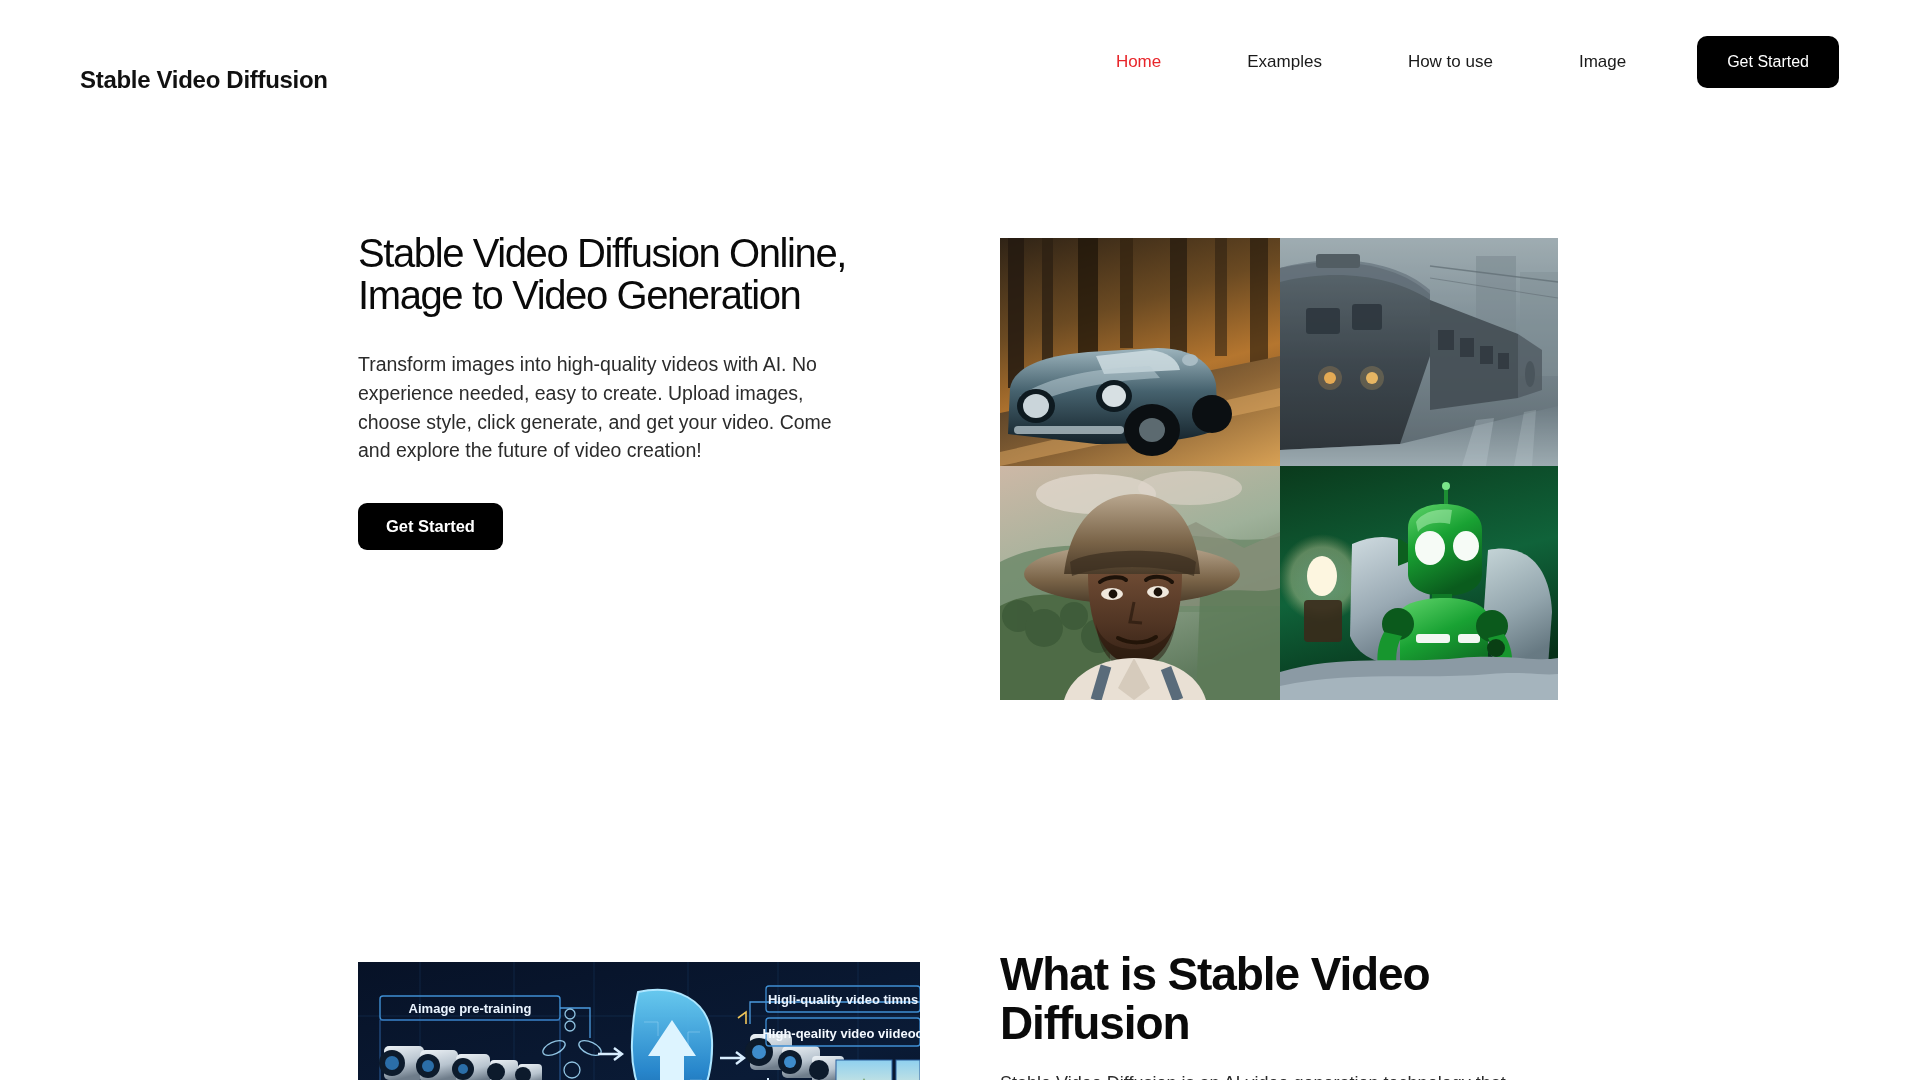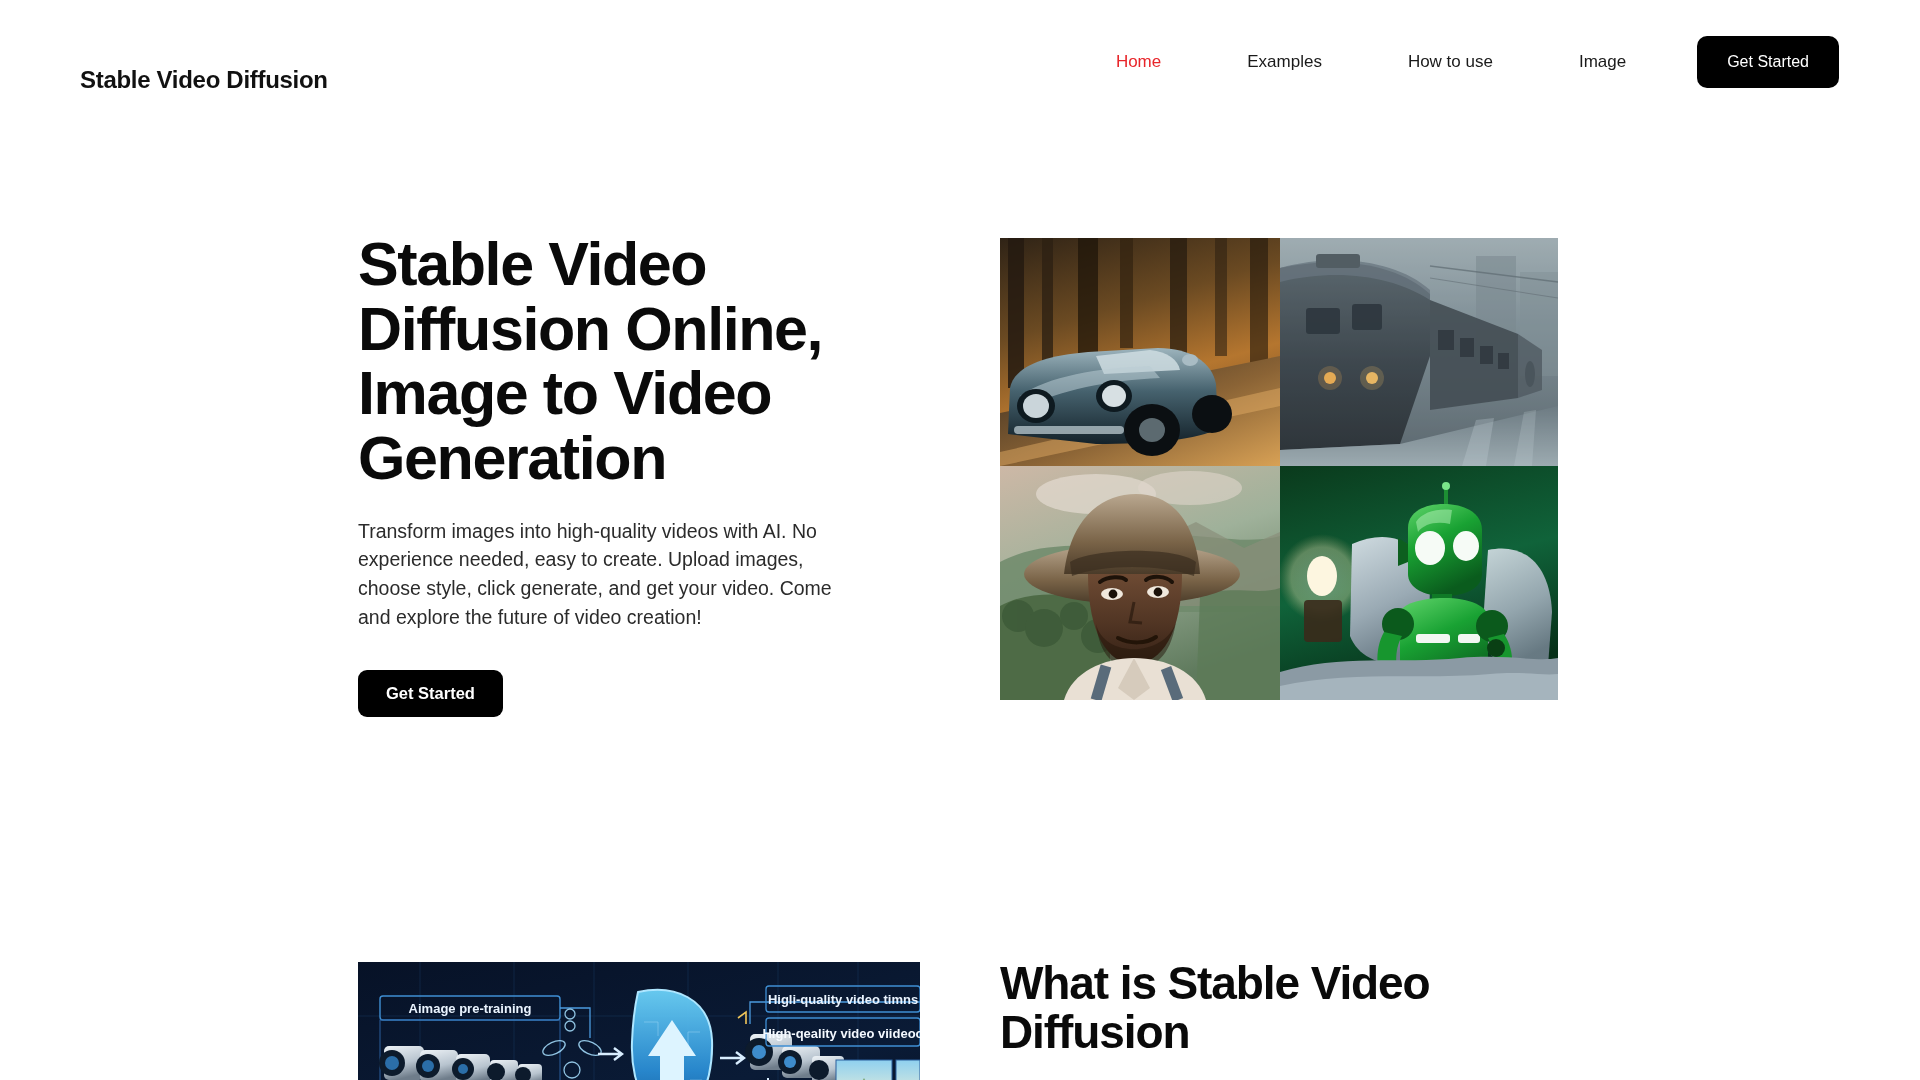--- a/index.html
+++ b/index.html
@@ -82,30 +82,30 @@
   }
 
   .hero-copy {
     position: absolute;
     left: 358px;
     top: 232px;
     width: 500px;
   }
 
   .hero-title {
-    font-size: 61px;
+    font-size: 40px;
     line-height: 1.06;
-    font-weight: 700;
+    font-weight: 400;
     letter-spacing: -1.4px;
     color: #0a0a0a;
     white-space: pre-line;
   }
 
   .hero-sub {
-    margin-top: 26px;
+    margin-top: 33px;
     font-size: 19.5px;
     line-height: 1.48;
     color: #2b2b2b;
     font-weight: 400;
     width: 490px;
   }
 
   .hero-cta {
     margin-top: 38px;
     display: inline-block;
@@ -165,21 +165,20 @@
     width: 560px;
   }
 
   .what-title {
     font-size: 46px;
     line-height: 1.07;
     font-weight: 700;
     letter-spacing: -1.1px;
     color: #0a0a0a;
     white-space: pre-line;
-    margin-top: 9px;
   }
 
   .what-body {
     margin-top: 22px;
     font-size: 18px;
     line-height: 1.55;
     color: #2b2b2b;
     width: 550px;
   }
 </style>

